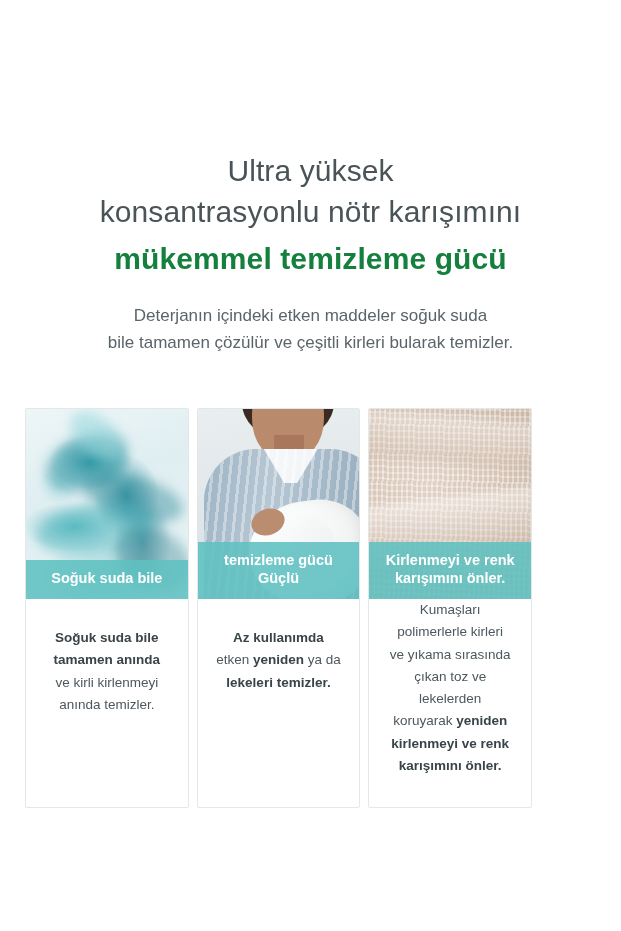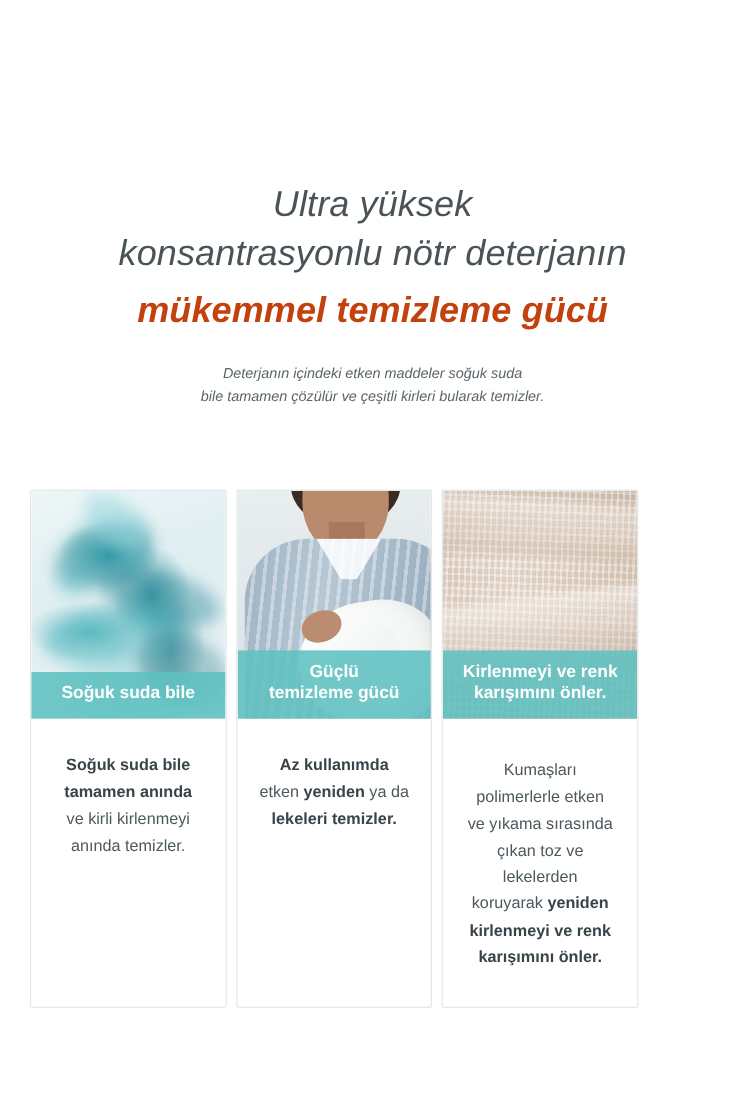--- a/index.html
+++ b/index.html
@@ -20,44 +20,43 @@
     position: relative;
     width: 621px;
     height: 931px;
     background: #ffffff;
   }
 
   
   .heading-wrap {
     padding: 150px 30px 0 30px;
     text-align: center;
-    font-style: italic;
   }
   .headline-line {
     font-size: 30px;
     font-weight: 400;
     color: #4a5458;
     line-height: 1.38;
     letter-spacing: 0.1px;
   }
   .headline-accent {
     display: block;
     margin-top: 6px;
     font-size: 30px;
     font-weight: 700;
-    color: #c2410c;
+    color: #15803d;
     line-height: 1.3;
     letter-spacing: 0.1px;
   }
 
   .subcopy {
     margin: 24px auto 0 auto;
     width: 520px;
     text-align: center;
-    font-size: 12px;
+    font-size: 17px;
     line-height: 1.62;
     color: #5a656a;
     font-weight: 400;
   }
   .subcopy span { display: block; }
 
   
   .cards {
     position: absolute;
     top: 408px;
@@ -226,30 +225,30 @@
   .card-body {
     padding: 28px 14px 30px 14px;
     text-align: center;
     font-size: 13.5px;
     line-height: 1.65;
     color: #4c585d;
   }
   .card-body .b { font-weight: 700; color: #394449; }
   .card-body p { margin: 0; }
 
-  .card:nth-child(3) .card-body { padding-top: 32px; }
+  .card:nth-child(3) .card-body { padding-top: 0; }
 </style>
 </head>
 <body>
 
 <div class="page">
 
   <div class="heading-wrap">
     <div class="headline-line">Ultra yüksek</div>
-    <div class="headline-line">konsantrasyonlu nötr deterjanın</div>
+    <div class="headline-line">konsantrasyonlu nötr karışımını</div>
     <div class="headline-accent">mükemmel temizleme gücü</div>
 
     <div class="subcopy">
       <span>Deterjanın içindeki etken maddeler soğuk suda</span>
       <span>bile tamamen çözülür ve çeşitli kirleri bularak temizler.</span>
     </div>
   </div>
 
   <div class="cards">
 
@@ -282,22 +281,22 @@
           <div class="p-face"></div>
           <div class="p-neck"></div>
           <div class="p-body"></div>
           <div class="p-stripes"></div>
           <div class="p-collar"></div>
           <div class="p-cloth"></div>
           <div class="p-cloth2"></div>
           <div class="p-hand"></div>
         </div>
         <div class="caption-band">
+          <span>temizleme gücü</span>
           <span>Güçlü</span>
-          <span>temizleme gücü</span>
         </div>
       </div>
       <div class="card-body">
         <p>
           <span class="b">Az kullanımda</span><br>
           <span>etken</span>
           <span class="b">yeniden</span>
           <span>ya da</span><br>
           <span class="b">lekeleri temizler.</span>
         </p>
@@ -310,21 +309,21 @@
         <div class="fab-fold2"></div>
         <div class="fab-fold"></div>
         <div class="caption-band">
           <span>Kirlenmeyi ve renk</span>
           <span>karışımını önler.</span>
         </div>
       </div>
       <div class="card-body">
         <p>
           <span>Kumaşları</span><br>
-          <span>polimerlerle etken</span><br>
+          <span>polimerlerle kirleri</span><br>
           <span>ve yıkama sırasında</span><br>
           <span>çıkan toz ve lekelerden</span><br>
           <span>koruyarak</span>
           <span class="b">yeniden</span><br>
           <span class="b">kirlenmeyi ve renk</span><br>
           <span class="b">karışımını önler.</span>
         </p>
       </div>
     </div>
 

